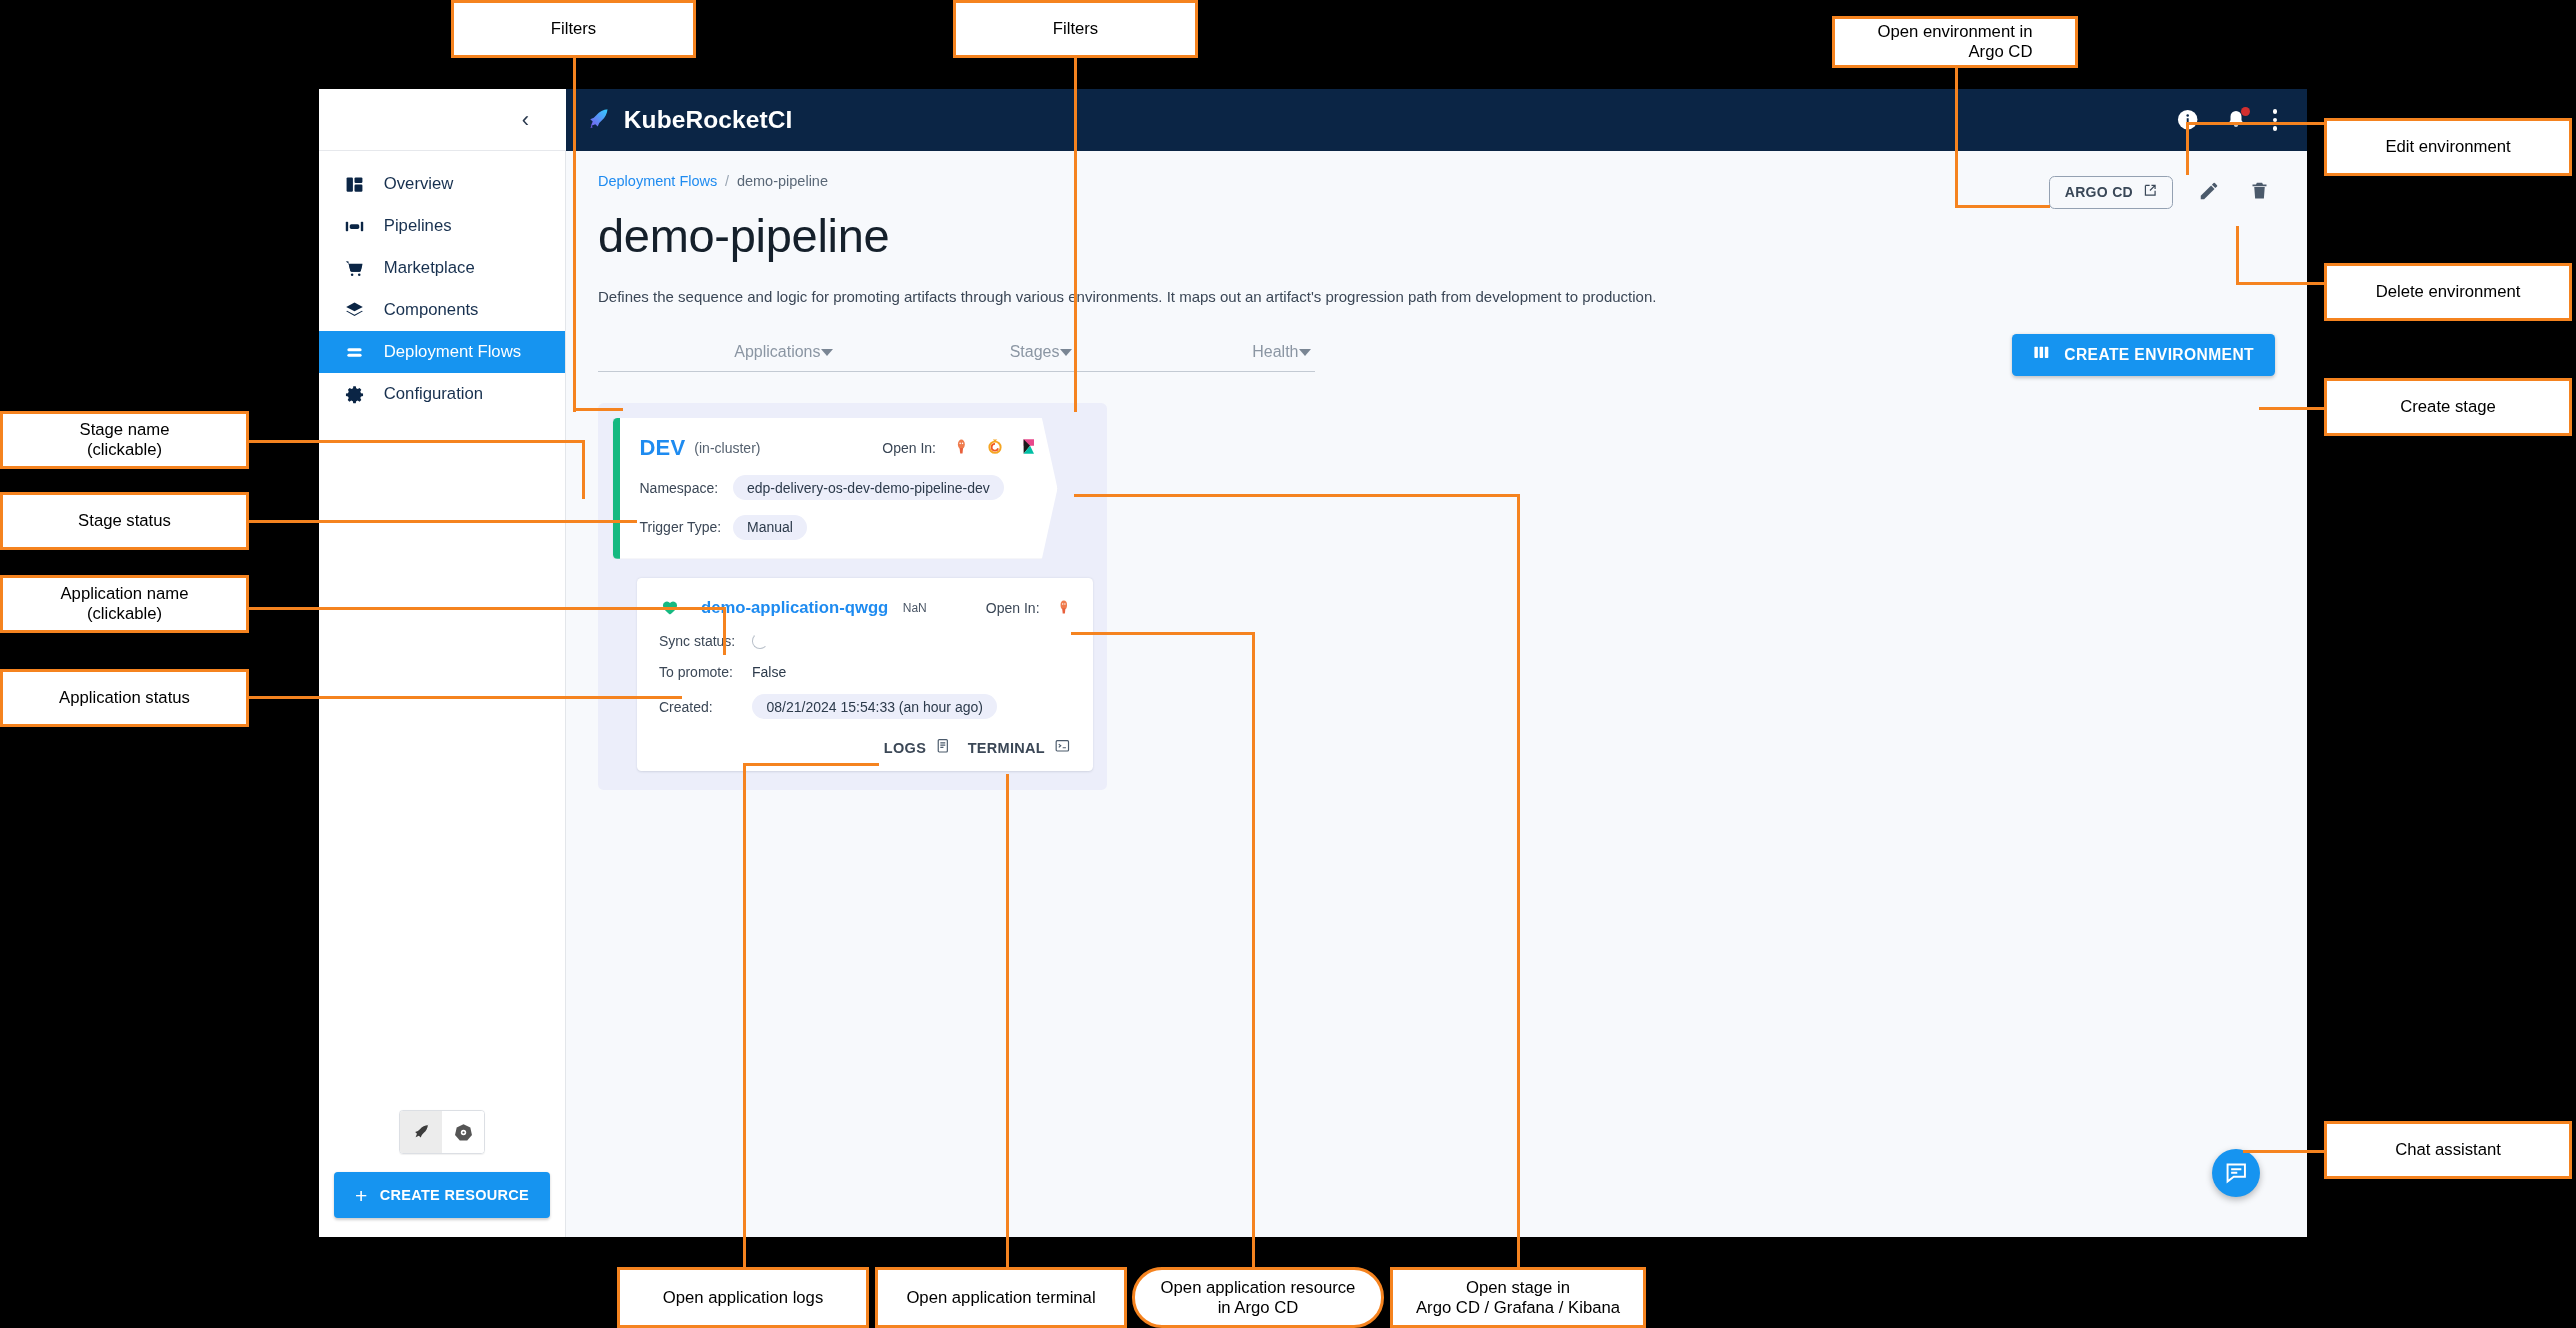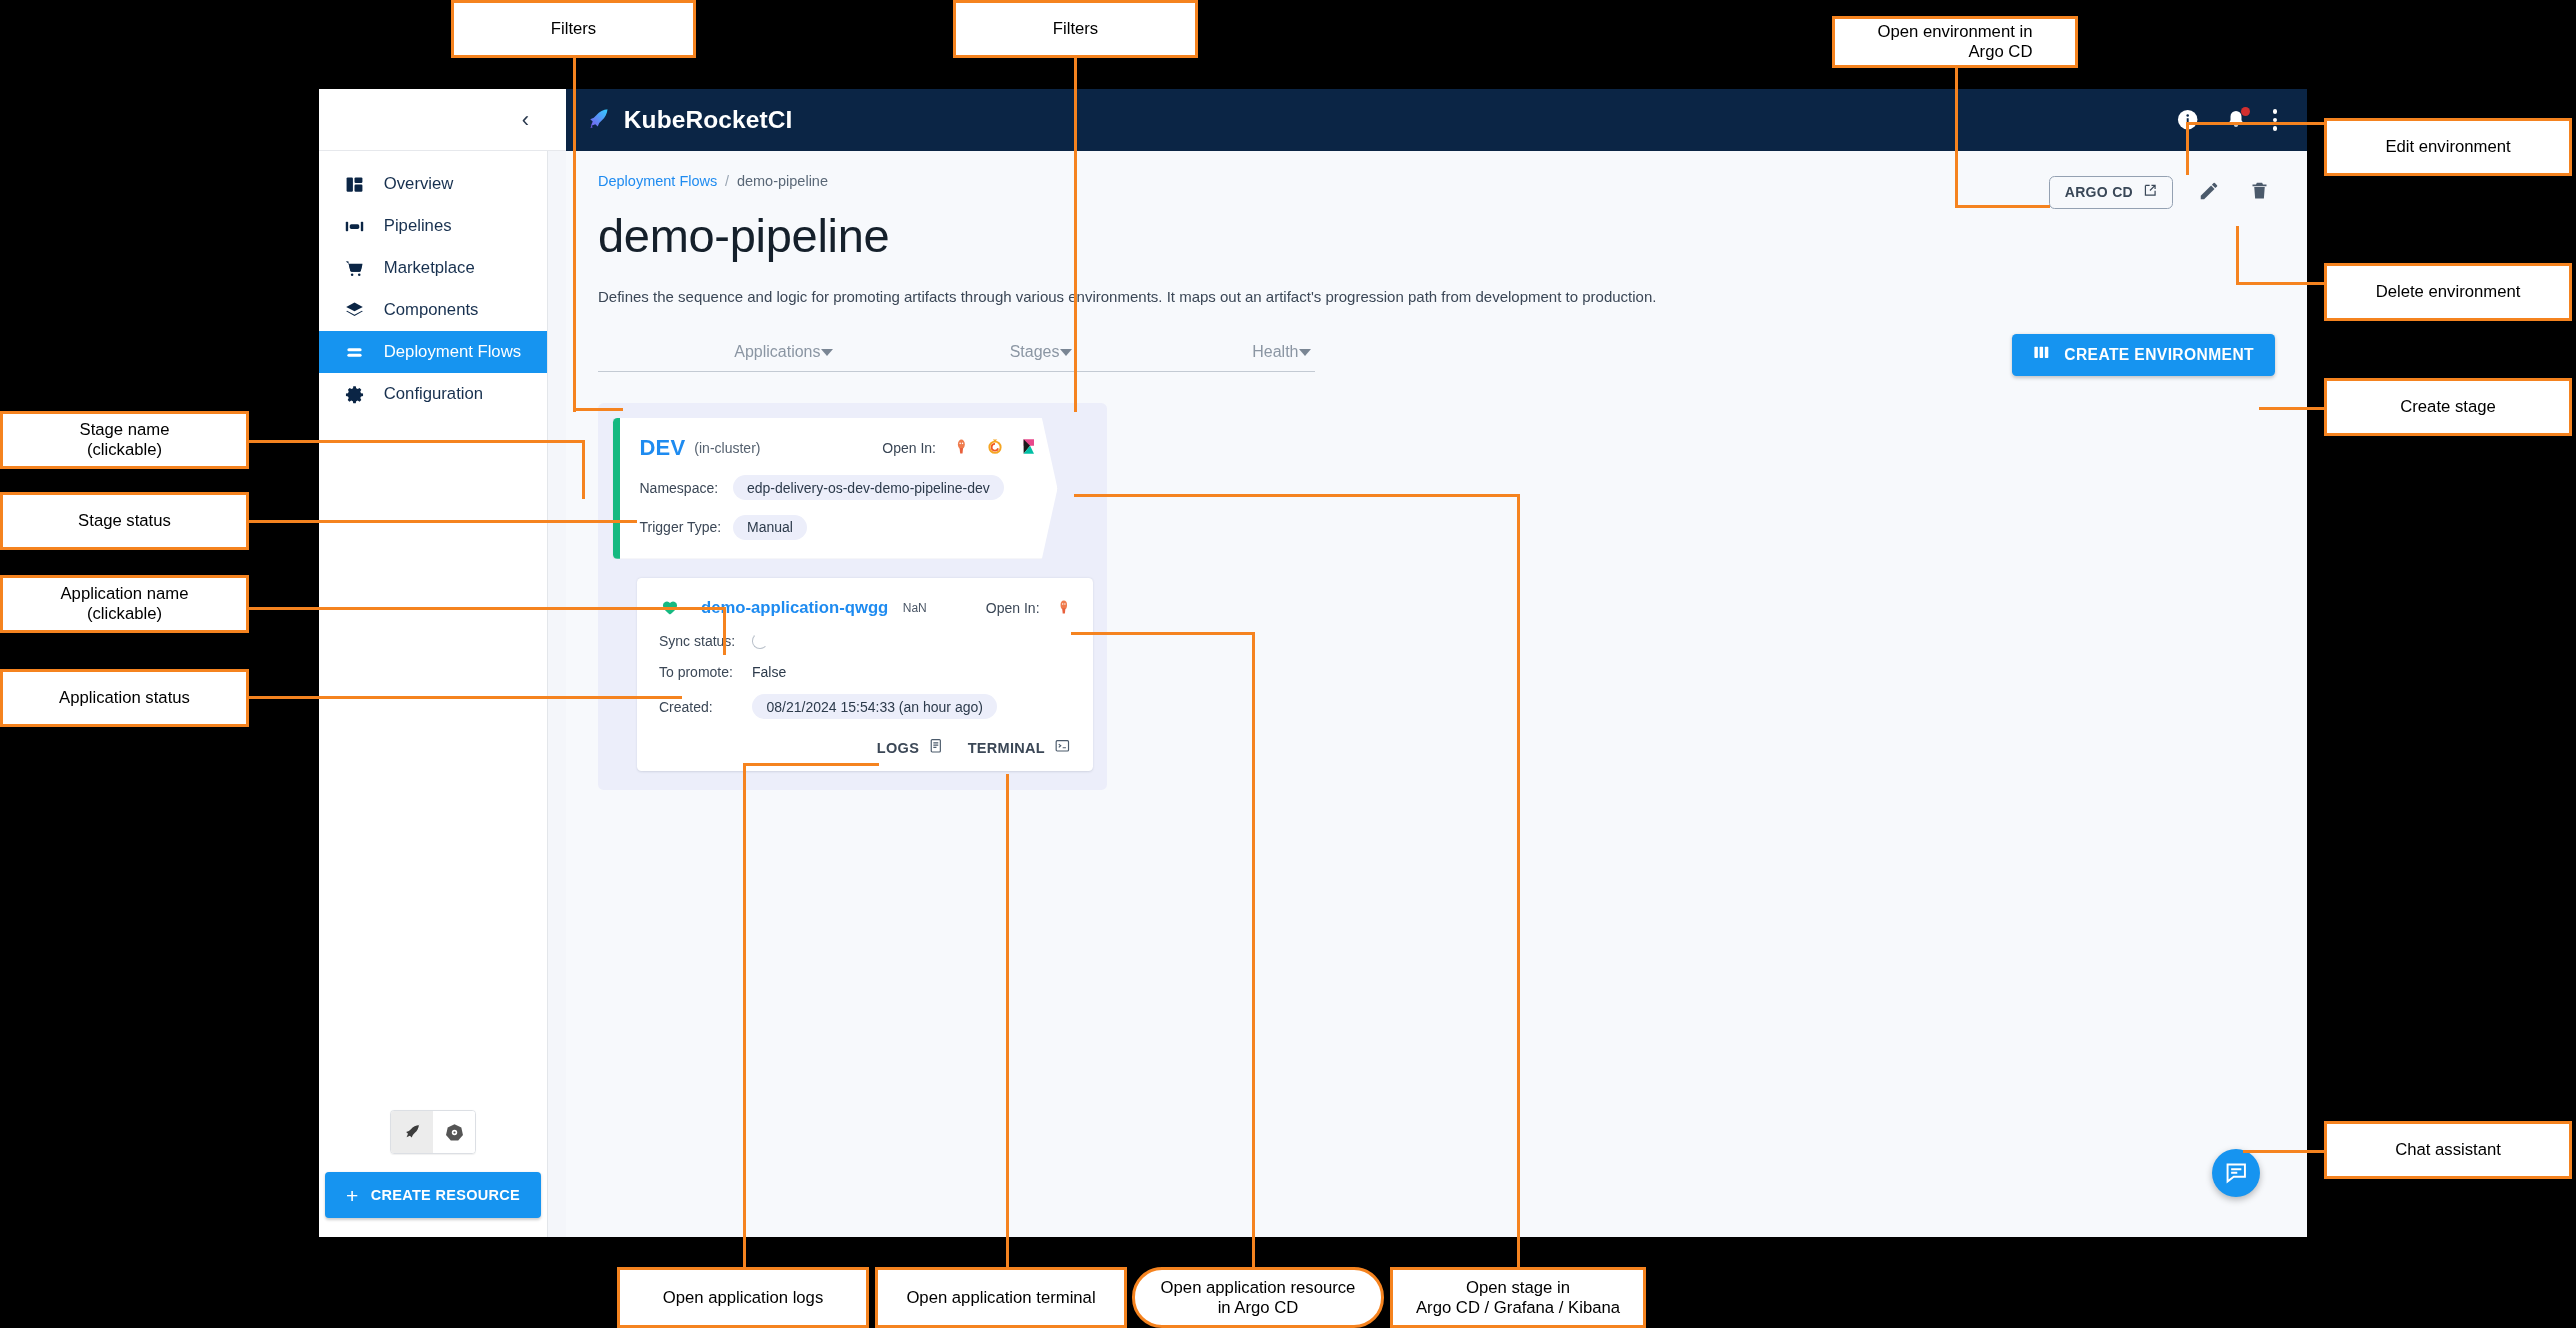--- a/index.html
+++ b/index.html
@@ -35,21 +35,21 @@
   .brand { display:flex; align-items:center; gap:12.2px; }
   .brand-title { color:#ffffff; font-size:24.5px; font-weight:bold; letter-spacing:0.1px; }
   .header-actions { margin-left:auto; display:flex; align-items:center; gap:25.6px; padding-right:7.8px;}
   .hicon { position:relative; display:flex; align-items:center; justify-content:center; }
   .bell-dot { position:absolute; top:-1.7px; right:-3.3px; width:9.5px; height:9.5px; background:#d32f2f; border-radius:50%; }
   .kebab { display:flex; flex-direction:column; gap:3.9px; }
   .kebab i { width:4.5px; height:4.5px; background:#fff; border-radius:50%; display:block;}
 
   
   #sidebar {
-    position:absolute; left:0; top:62px; width:229px; height:1086px;
+    position:absolute; left:0; top:62px; width:247px; height:1086px;
     background:#ffffff; border-right:0.6px solid #e3e6ea;
     display:flex; flex-direction:column;
   }
   .nav-list { padding-top: 12.2px; }
   .nav-item {
     display:flex; align-items:center; height:42px; padding-left:23.4px; gap:18px;
     color:#17304f; font-size:16.7px;
   }
   .nav-item.active { background:#1694f0; color:#ffffff; }
   .nav-icon { width:23.4px; height:23.4px; display:flex; align-items:center; justify-content:center; }
@@ -129,21 +129,21 @@
   }
   .app-head { display:flex; align-items:center; }
   .heart { margin-right:20px; }
   .app-name { color:#1e8bf0; font-size:16.7px; font-weight:bold; }
   .app-nan { color:#4a5666; font-size:12px; margin-left:14.5px; }
   .sync-spinner {
     width:15.6px;height:15.6px;border-radius:50%;
     border:1.7px solid #b9c0ca; border-top-color:transparent; border-right-color:transparent;
     display:inline-block;
   }
-  .app-actions { display:flex; align-items:center; justify-content:flex-end; gap:24px; margin-top:19px; padding-right:3.3px;}
+  .app-actions { display:flex; align-items:center; justify-content:flex-end; gap:17px; margin-top:19px; padding-right:3.3px;}
   .app-action { display:flex; align-items:center; gap:9px; color:#3b4756; font-size:14.5px; font-weight:bold; letter-spacing:0.3px;}
 
   
   .chat-fab {
     position:absolute; right:47px; bottom:40px; width:48px; height:48px; border-radius:50%;
     background:#1694f0; display:flex; align-items:center; justify-content:center;
     box-shadow:0 2.8px 7.8px rgba(0,0,0,.28);
   }
 
   

